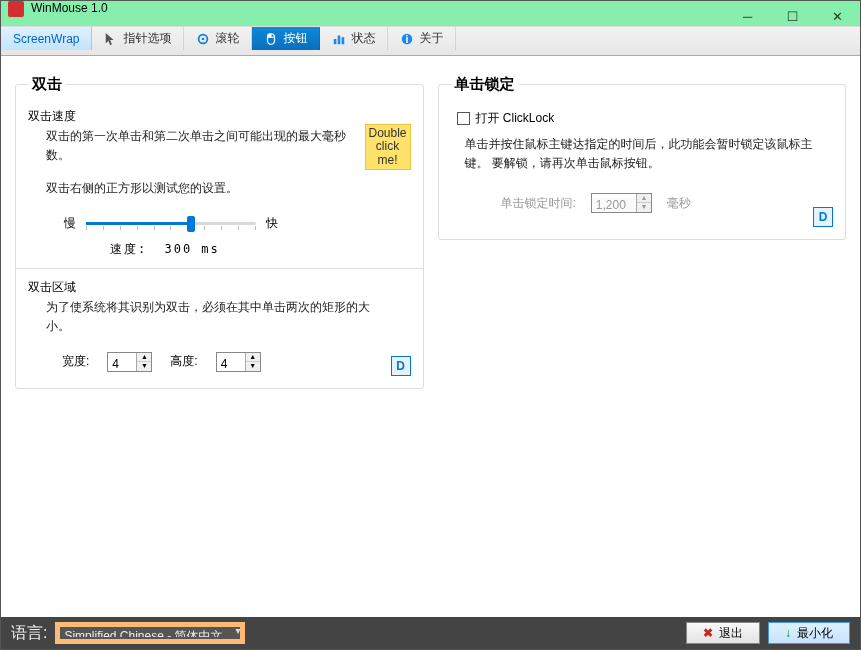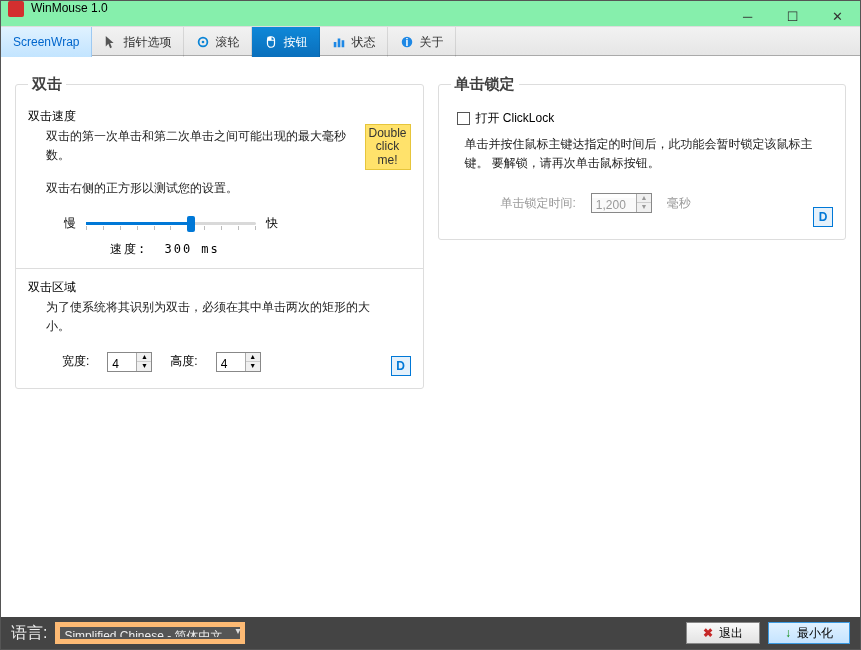--- a/index.html
+++ b/index.html
@@ -2,28 +2,28 @@
 <html><head>
 <meta charset="utf-8">
 <style>
 *{box-sizing:border-box;margin:0;padding:0;font-family:"Microsoft YaHei","Segoe UI",sans-serif;font-size:12px}
 body{background:#fff;width:861px;height:650px;overflow:hidden;position:relative;border:1px solid #555}
 .titlebar{height:26px;background:#86efac;display:flex;border-bottom:1px solid #ddd}
 .titlebar .app-icon{width:16px;height:16px;background:#d32f2f;margin:0 7px;display:inline-block;border-radius:2px}
 .titlebar .title{flex:1;font-size:12px}
 .titlebar .winbtn{width:45px;height:30px;display:flex;align-items:center;justify-content:center;font-size:13px;color:#333}
 .tabbar{height:29px;background:linear-gradient(#f2f2f2,#e6e6e6);display:flex;border-bottom:1px solid #aaa}
-.tab{height:30px;padding:0 12px;display:flex;align-items:center;gap:5px;border-right:1px solid rgba(0,0,0,.1);font-size:12px;color:#333;cursor:pointer}
+.tab{height:23px;padding:0 12px;display:flex;align-items:center;gap:5px;border-right:1px solid rgba(0,0,0,.1);font-size:12px;color:#333;cursor:pointer}
 .tab.first{background:linear-gradient(#e0f2ff,#c2e4ff);color:#0066cc;border-right:1px solid #9dc9f2}
 .tab.active{background:linear-gradient(#0f88d8,#0a6fbc);color:#fff}
 .tab .ico{width:14px;height:14px;display:inline-flex;align-items:center;justify-content:center}
 .content{position:absolute;top:60px;left:0;right:0;bottom:32px;background:#fff;padding:14px;display:flex;gap:14px}
 .col{flex:1;display:flex;flex-direction:column;gap:12px}
 fieldset{border:1px solid #ddd;border-radius:3px;padding:10px 12px 14px;position:relative}
-legend{font-size:15px;font-weight:700;padding:0 4px;color:#404040}
+legend{font-size:15px;font-weight:700;padding:0 4px;color:#000000}
 .sublabel{font-size:12px;margin:4px 0 2px;font-weight:400}
 .desc{font-size:12px;margin-left:18px;color:#222;line-height:1.6;max-width:310px}
 .slider-row{display:flex;align-items:center;gap:10px;margin:14px 0 4px 36px}
 .slider-row .lbl{font-size:12px}
 .slider{position:relative;width:170px;height:22px}
 .slider .track{position:absolute;left:0;right:0;top:9px;height:3px;background:#d9d9d9;border-radius:2px}
 .slider .fill{position:absolute;left:0;top:9px;height:3px;background:#0078d7;width:62%}
 .slider .ticks{position:absolute;left:0;right:0;top:13px;display:flex;justify-content:space-between}
 .slider .ticks span{width:1px;height:4px;background:#bbb}
 .slider .thumb{position:absolute;left:62%;top:3px;width:8px;height:16px;background:#0078d7;border-radius:2px;margin-left:-4px}

